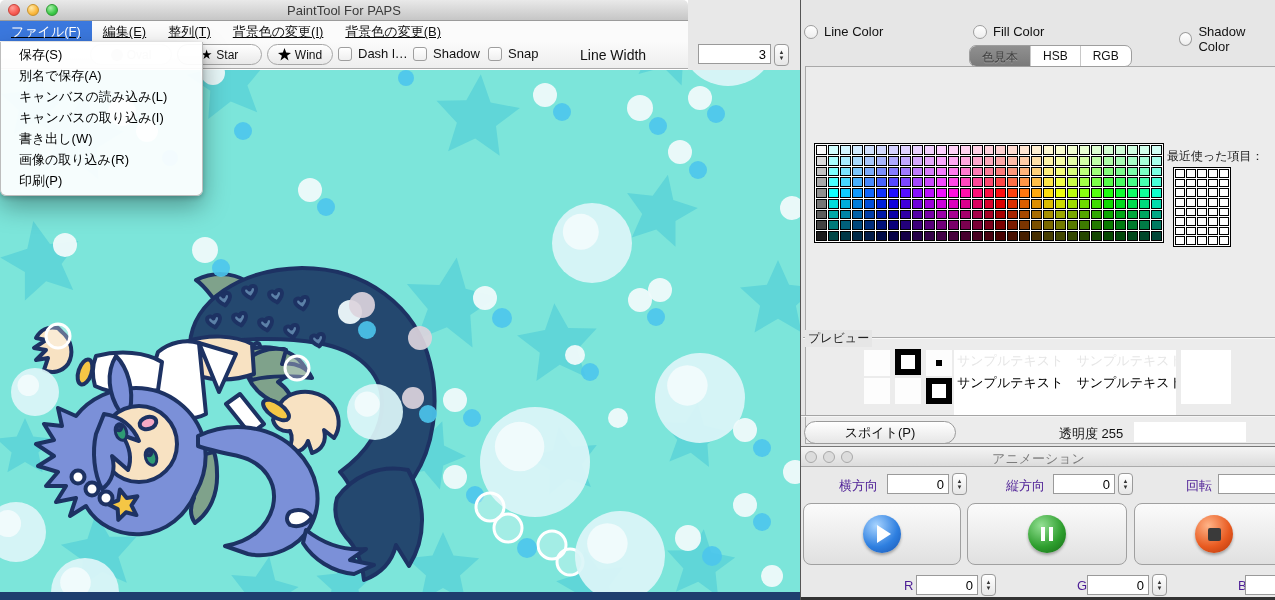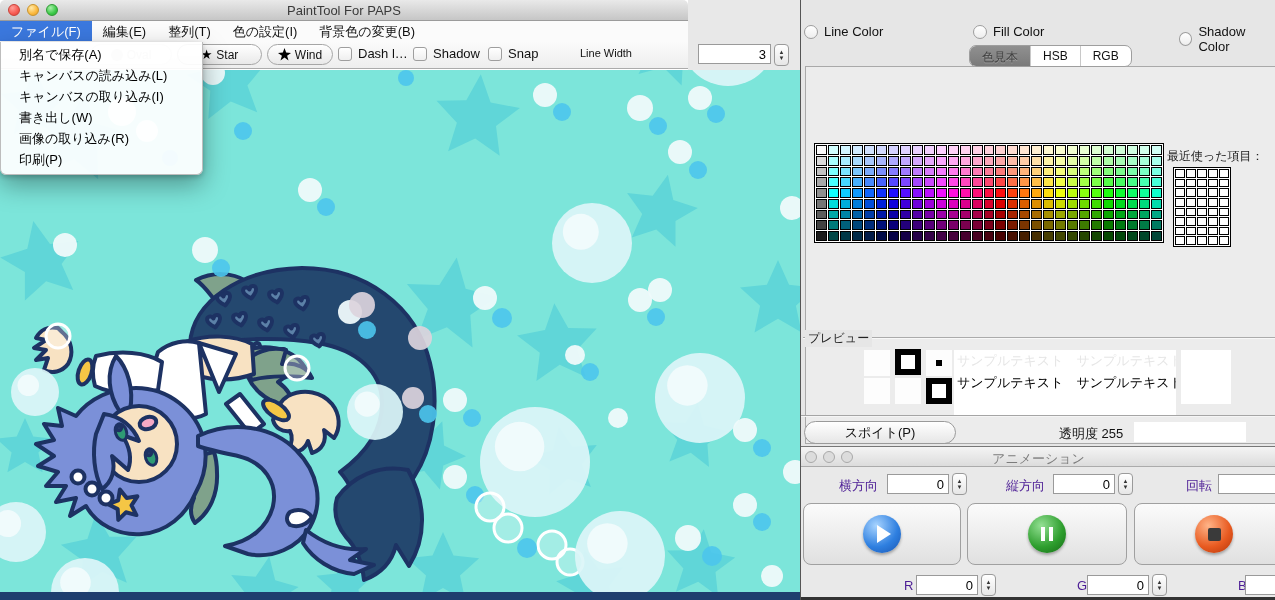--- a/index.html
+++ b/index.html
@@ -1,41 +1,41 @@
 <!DOCTYPE html>
 <html><head>
 <meta charset="utf-8">
 <style>
   * { margin:0; padding:0; box-sizing:border-box; }
   body { font-family:"Liberation Sans","DejaVu Sans",sans-serif; background:#E8E8E8; }
   .screen { position:relative; width:1275px; height:600px; overflow:hidden; background:#E8E8E8; }
 
   
-  .left-window { position:absolute; left:0; top:0; width:688px; height:600px; background:#FFF; }
+  .left-window { position:absolute; left:0; top:0; width:688px; height:600px; background:#FFF;text-decoration:underline; }
   .titlebar { position:relative; height:21px; background:linear-gradient(180deg,#E9E9E9,#C6C6C6); border-bottom:1px solid #9B9B9B; border-radius:5px 5px 0 0; }
   .titlebar .title { position:absolute; left:0; right:0; top:3px; text-align:center; font-size:13px; color:#3A3A3A; }
   .lights { position:absolute; left:8px; top:4px; display:flex; gap:7px; }
   .light { width:12px; height:12px; border-radius:50%; }
   .light.red { background:radial-gradient(circle at 35% 30%, #FF9D96, #F75A52 60%, #D8433C); border:1px solid #C94138; }
   .light.yellow { background:radial-gradient(circle at 35% 30%, #FFE9A8, #FBB83D 60%, #DE9C2E); border:1px solid #C9932B; }
   .light.green { background:radial-gradient(circle at 35% 30%, #A8EFA8, #3BC948 60%, #2FA636); border:1px solid #2D9A33; }
   .light.gray { background:#DCDCDC; border:1px solid #A9A9A9; }
 
   .menubar { position:relative; height:20px; background:#FBFBFB; display:flex; align-items:stretch; font-size:13px; }
   .menubar .mitem { padding:2px 11px 0 11px; color:#111; white-space:nowrap; }
   .menubar .mitem.selected { background:#3B78DE; color:#FFF; }
 
   .toolbar { position:relative; height:28px; background:linear-gradient(180deg,#FBFBFB,#EEEEEE); border-bottom:1px solid #ABABAB; }
   .tb-btn { position:absolute; top:3px; height:21px; border:1px solid #A6A6A6; border-radius:11px; background:linear-gradient(180deg,#FFFFFF,#E9E9E9); font-size:12px; color:#111; display:flex; align-items:center; justify-content:center; gap:4px; }
   .tb-btn.disabled { border-color:#D8D8D8; color:#C4C4C4; background:#F4F4F4; }
   .oval-dot { width:12px; height:12px; border-radius:50%; background:#CFCFCF; }
   .star-glyph { font-size:13px; line-height:13px; color:#000; }
   .cb-group { position:absolute; top:5px; display:flex; align-items:center; gap:6px; font-size:13px; color:#111; }
   .checkbox { width:14px; height:14px; border:1px solid #9E9E9E; border-radius:3px; background:linear-gradient(180deg,#FFF,#EFEFEF); }
-  .lw-label { position:absolute; top:6px; font-size:11px; color:#111; }
+  .lw-label { position:absolute; top:6px; font-size:14px; color:#111; }
   .num-input { position:absolute; border:1px solid #9A9A9A; background:#FFF; font-size:13px; text-align:right; padding:0 4px 0 2px; height:20px; color:#000; }
   .stepper { position:absolute; width:15px; height:22px; border:1px solid #9A9A9A; border-radius:4px; background:linear-gradient(180deg,#FFF,#E6E6E6); display:flex; flex-direction:column; align-items:center; justify-content:center; }
   .stepper span { font-size:6px; line-height:6px; color:#333; }
 
   .canvas-wrap { position:absolute; left:0; top:70px; width:800px; height:530px; }
 
   
   .file-menu { position:absolute; left:0; top:42px; width:203px; background:rgba(255,255,255,0.93); border:1px solid #BDBDBD; border-top:none; border-radius:0 0 6px 6px; box-shadow:0 10px 26px rgba(0,0,0,0.35), 0 2px 5px rgba(0,0,0,0.2); z-index:30; padding:2px 0 4px 0; }
   .file-menu .fitem { font-size:13px; color:#000; padding:2px 8px 2px 18px; line-height:17px; white-space:nowrap; }
 
@@ -105,21 +105,21 @@
         <div class="light yellow"></div>
         <div class="light green"></div>
       </div>
       <div class="title">PaintTool For PAPS</div>
     </div>
 
     <div class="menubar" id="menubar">
         <div class="mitem selected">ファイル(F)</div>
         <div class="mitem">編集(E)</div>
         <div class="mitem">整列(T)</div>
-        <div class="mitem">色の設定(I)</div>
+        <div class="mitem">背景色の変更(I)</div>
         <div class="mitem">背景色の変更(B)</div>
       </div>
 
     <div class="toolbar">
       <div class="tb-btn disabled" style="left:90px;width:82px;">
         <span class="oval-dot"></span>
         <span>Oval</span>
       </div>
       <div class="tb-btn" style="left:177px;width:85px;">
         <span class="star-glyph">★</span>
@@ -314,20 +314,21 @@
             <circle cx="762" cy="522" r="9" fill="#4CC5EC" opacity="0.9"></circle>
             <circle cx="772" cy="576" r="11" fill="#EFFAFB" opacity="0.95"></circle>
             <circle cx="575" cy="355" r="10" fill="#EFFAFB" opacity="0.95"></circle>
             <circle cx="590" cy="372" r="9" fill="#4CC5EC" opacity="0.9"></circle>
           </g>
         <rect x="0" y="592" width="800" height="8" id="cv-strip" fill="#1E3E6E"></rect>
       </svg>
     </div>
 
     <div class="file-menu" id="filemenu">
+        <div class="fitem">保存(S)</div>
         <div class="fitem">別名で保存(A)</div>
         <div class="fitem">キャンバスの読み込み(L)</div>
         <div class="fitem">キャンバスの取り込み(I)</div>
         <div class="fitem">書き出し(W)</div>
         <div class="fitem">画像の取り込み(R)</div>
         <div class="fitem">印刷(P)</div>
       </div>
   </div>
 
   <div class="right-panel">

